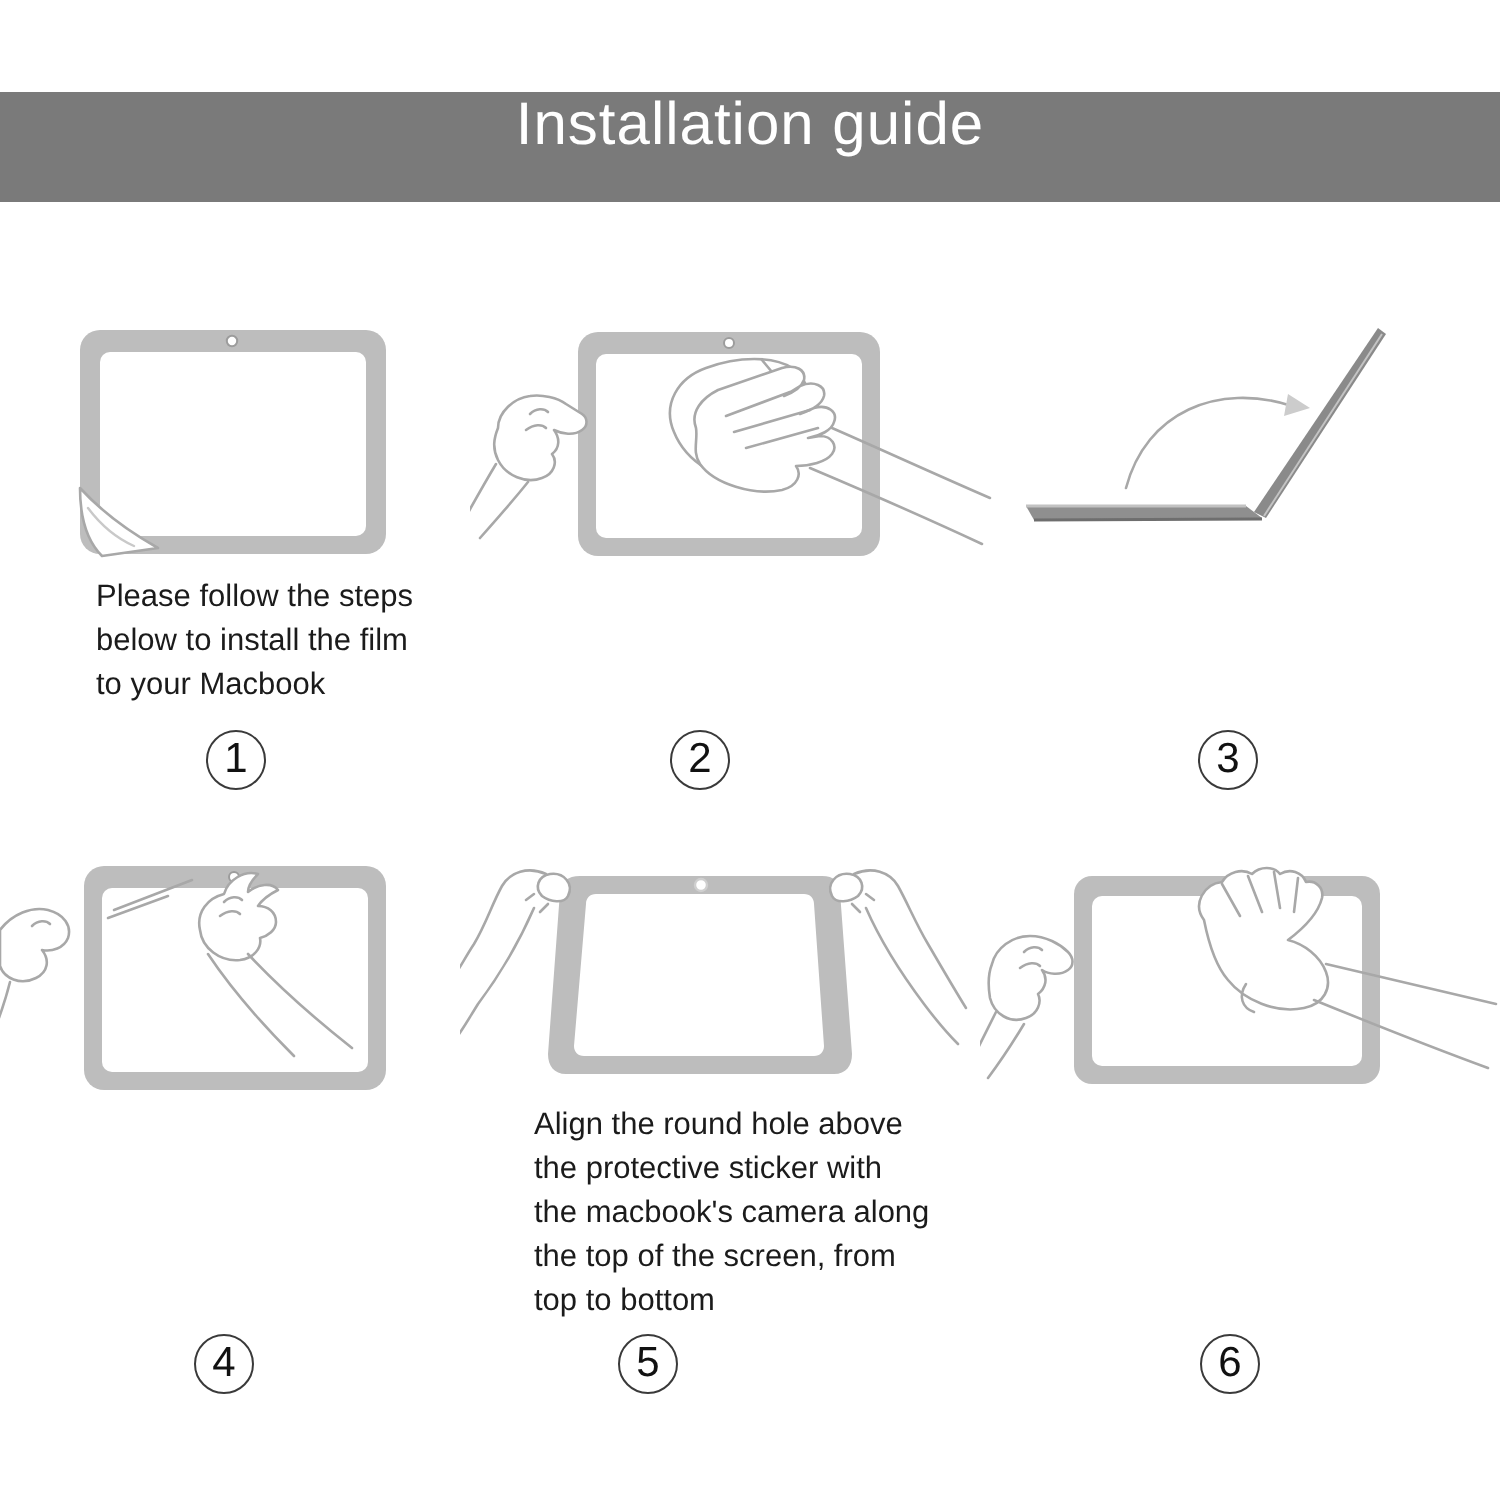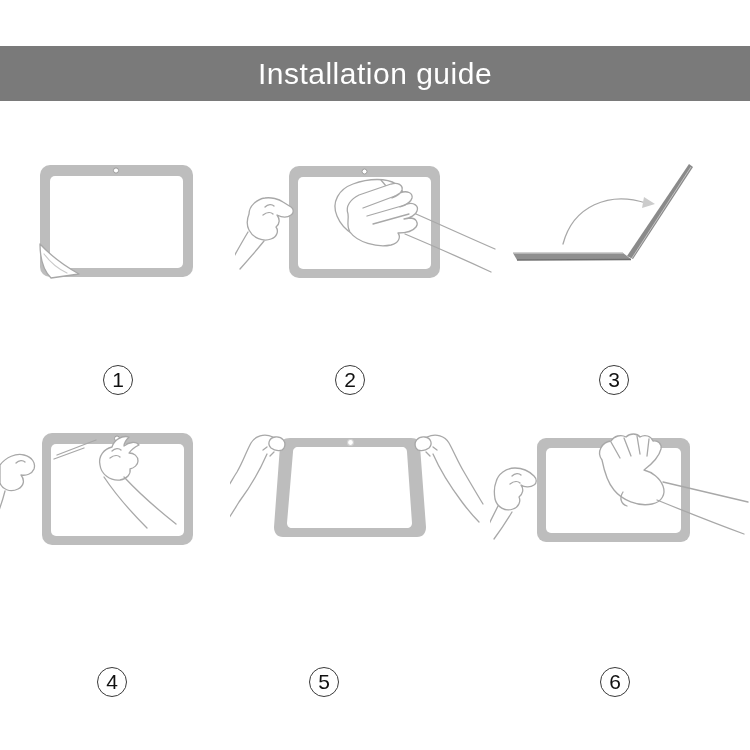--- a/index.html
+++ b/index.html
@@ -1,19 +1,19 @@
 <!DOCTYPE html>
 <html><head>
 <meta charset="utf-8">
 <style>
   html,body{margin:0;padding:0;background:#fff;}
   .page{position:relative;width:750px;height:750px;background:#fff;overflow:hidden;
         font-family:"Liberation Sans",sans-serif;}
   .banner{position:absolute;left:0;top:46px;width:750px;height:55px;background:#7a7a7a;
-          display:flex;align-items:center;justify-content:center;}
+          display:flex;align-items:flex-start;justify-content:center;}
   .banner-title{color:#ffffff;font-size:30px;letter-spacing:0.5px;}
   .caption{position:absolute;font-size:15.5px;line-height:22px;color:#1b1b1b;
            white-space:pre-line;}
   .num{position:absolute;width:30px;height:30px;border:1.5px solid #3a3a3a;border-radius:50%;
        display:flex;align-items:center;justify-content:center;font-size:21px;color:#111;
        box-sizing:border-box;}
   .ill{position:absolute;}
   svg{display:block;}
   .ln{fill:none;stroke:#a8a8a8;stroke-width:1.3;stroke-linecap:round;stroke-linejoin:round;}
   .ln-w{fill:#ffffff;stroke:#a8a8a8;stroke-width:1.3;stroke-linecap:round;stroke-linejoin:round;}
@@ -108,20 +108,28 @@
     <path class="ln" d="M133,62 C129,68 131,74 137,76"></path>
 
     <path class="ln" d="M173,52 C198,58 228,65 258,72"></path>
     <path class="ln" d="M167,70 C194,81 224,93 254,104"></path>
 
     <path class="ln-w" d="M6,52 C8,44 16,38 25,38 C33,38 40,42 44,46 C47,49 47,53 44,55 C40,58 34,57 31,55 C34,59 33,64 29,67 C31,71 29,77 23,79 C15,82 7,77 5,69 C4,63 4,57 6,52 Z"></path>
     <path class="ln" d="M22,46 C25,43 29,43 31,45 M20,54 C24,51 28,51 30,53"></path>
     <path class="ln" d="M8,76 C4,84 0,92 -4,100 M22,82 C16,92 10,101 4,109"></path>
   </svg>
 
+  <div class="caption" style="left:48px;top:288px">Please follow the steps
+below to install the film
+to your Macbook</div>
+  <div class="caption" style="left:267px;top:552px">Align the round hole above
+the protective sticker with
+the macbook's camera along
+the top of the screen, from
+top to bottom</div>
 
   <div class="num" style="left:103px;top:365px">1</div>
   <div class="num" style="left:335px;top:365px">2</div>
   <div class="num" style="left:599px;top:365px">3</div>
   <div class="num" style="left:97px;top:667px">4</div>
   <div class="num" style="left:309px;top:667px">5</div>
   <div class="num" style="left:600px;top:667px">6</div>
 
 </div>
 

